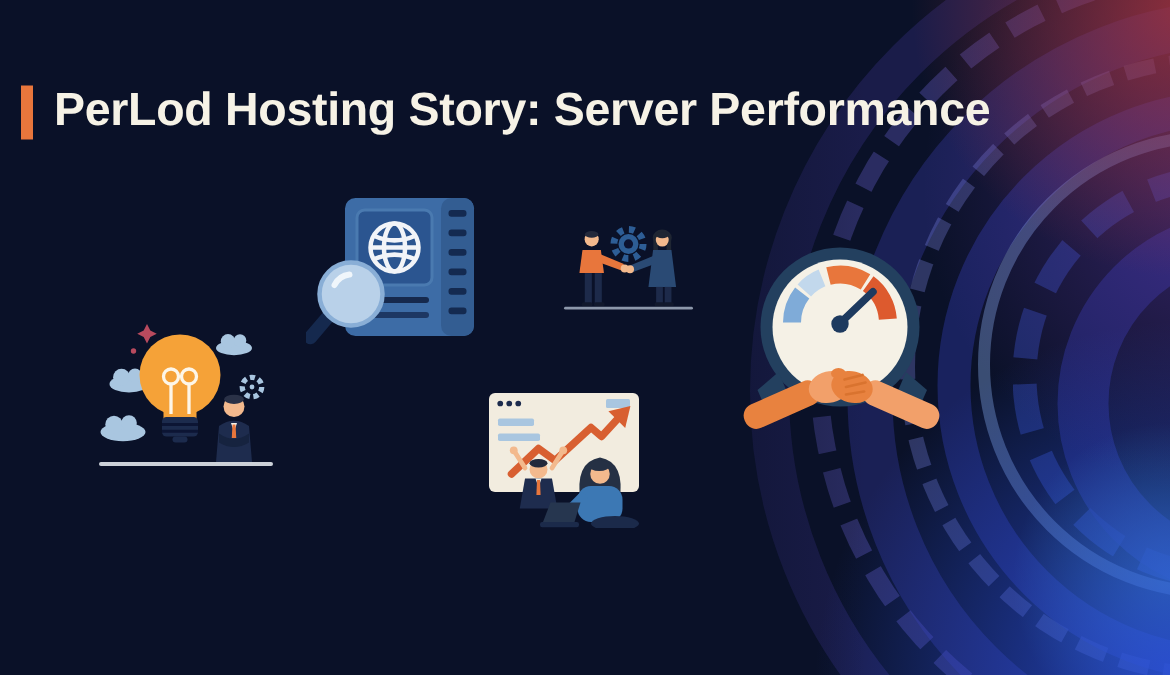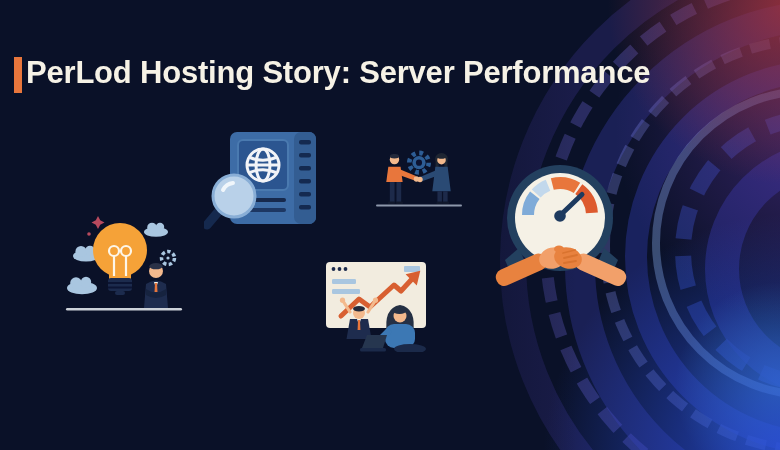--- a/index.html
+++ b/index.html
@@ -23,21 +23,21 @@
   }
   .fade{
     background:linear-gradient(90deg, var(--background) 0%, var(--background) 50%, rgba(10,17,40,0) 74%);
   }
   
   .accent-bar{
     position:absolute;left:14px;top:57px;width:8px;height:36px;
     background:var(--accent);
   }
   .title{
-    position:absolute;left:26px;top:54px;margin:0;
+    position:absolute;left:36px;top:54px;margin:0;
     font-size:31px;line-height:38px;font-weight:bold;
     color:var(--title);letter-spacing:-.2px;white-space:nowrap;
   }
   
   .illo{position:absolute;}
   .illo-idea   {left:62px; top:212px;width:124px;height:102px;}
   .illo-server {left:204px;top:124px;width:136px;height:112px;}
   .illo-meeting{left:374px;top:146px;width:90px; height:66px;}
   .illo-growth {left:314px;top:256px;width:124px;height:96px;}
   .illo-gauge  {left:493px;top:158px;width:137px;height:137px;}

